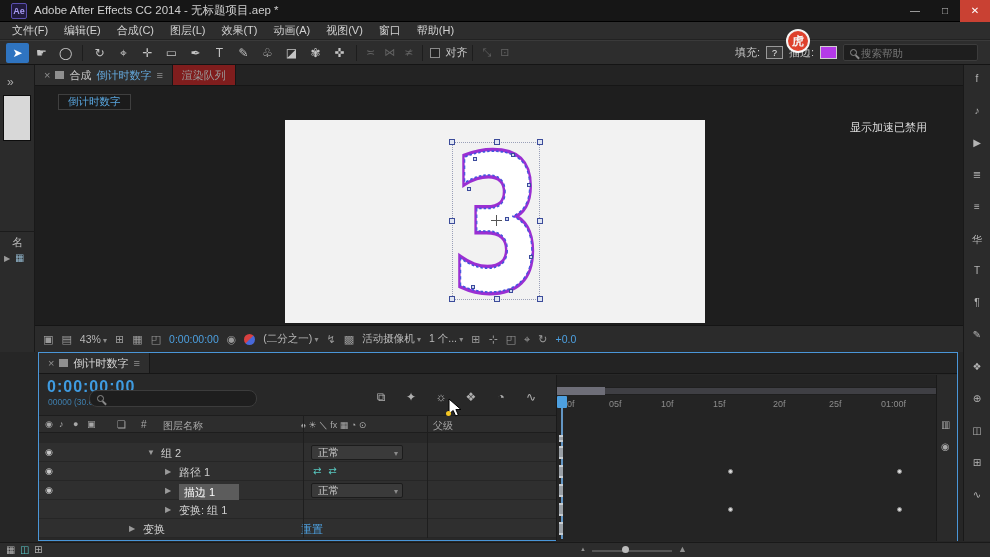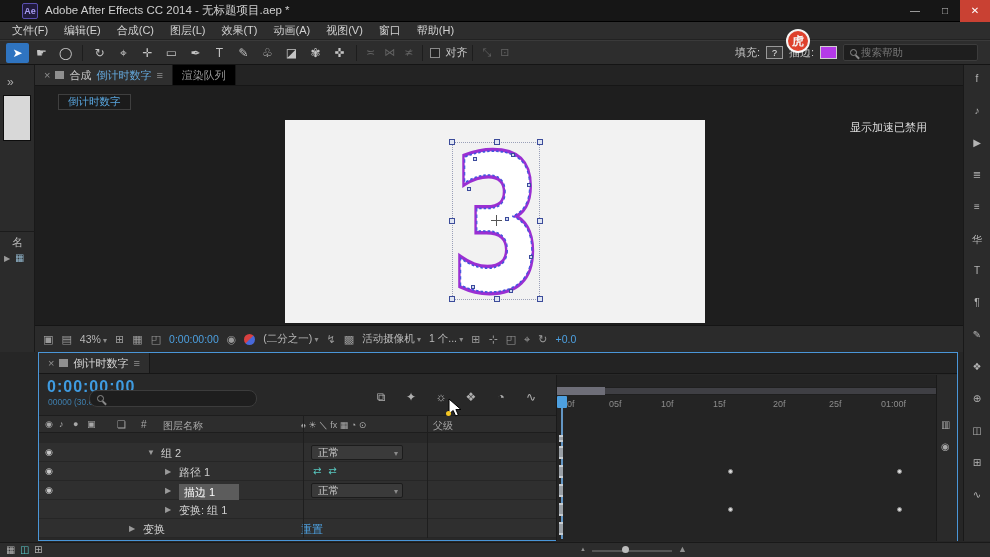--- a/index.html
+++ b/index.html
@@ -1,55 +1,55 @@
 <!DOCTYPE html>
 <html><head>
 <meta charset="utf-8">
 <style>
   *{box-sizing:border-box;margin:0;padding:0}
   body{background:#111;font-family:"Liberation Sans","DejaVu Sans",sans-serif}
   .app{position:relative;width:990px;height:557px;background:#262626;color:#c8c8c8;font-size:11px;overflow:hidden;user-select:none}
   .abs{position:absolute}
   
   .titlebar{position:absolute;left:0;top:0;width:990px;height:22px;background:#161616;display:flex;align-items:center;border-bottom:1px solid #000}
-  .app-badge{width:16px;height:16px;margin:0 7px 0 22px;background:#201a3c;color:#a89cf2;border:1px solid #5a4fae;border-radius:2px;font-size:9px;font-weight:bold;display:flex;align-items:center;justify-content:center}
+  .app-badge{width:16px;height:16px;margin:0 7px 0 11px;background:#201a3c;color:#a89cf2;border:1px solid #5a4fae;border-radius:2px;font-size:9px;font-weight:bold;display:flex;align-items:center;justify-content:center}
   .title-text{color:#cfcfcf;font-size:11.5px}
   .win-btns{margin-left:auto;display:flex;height:22px}
   .win-btn{width:30px;display:flex;align-items:center;justify-content:center;color:#c0c0c0;font-size:10px}
   .win-close{background:#c94133;color:#fff}
   
   .menubar{position:absolute;left:0;top:22px;width:990px;height:18px;background:#2d2d2d;display:flex;align-items:center;padding-left:4px;border-bottom:1px solid #222}
   .menu-item{padding:0 8px;color:#d2d2d2}
   
   .toolbar{position:absolute;left:0;top:40px;width:990px;height:25px;background:#2d2d2d;border-top:1px solid #3a3a3a;border-bottom:1px solid #141414;display:flex;align-items:center;padding:0 6px;gap:1px}
   .tool{width:23px;height:20px;display:flex;align-items:center;justify-content:center;color:#c4c4c4;font-size:12px;border-radius:2px;flex:none}
   .tool.active{background:#2f74c0;color:#fff}
   .tb-sep{width:1px;height:16px;background:#1d1d1d;margin:0 4px;flex:none}
   .tb-dim{color:#626262;font-size:11px;padding:0 4px}
   .chk{width:10px;height:10px;border:1px solid #8a8a8a;background:#222;margin:0 4px 0 2px;flex:none}
   .tb-label{color:#c8c8c8;white-space:nowrap}
   .swatch{width:17px;height:13px;border:1px solid #cfcfcf;margin:0 5px;flex:none}
   .swatch.fill{background:#3a3a3a;color:#eee;font-size:9px;display:flex;align-items:center;justify-content:center;border-color:#999}
   .swatch.stroke{background:#b43ae8}
   .sp{flex:1}
   .search-box{display:flex;align-items:center;gap:4px;background:#1e1e1e;border:1px solid #3c3c3c;border-radius:2px;height:17px;padding:0 6px;margin-right:6px}
-  .search-box input{background:transparent;border:0;outline:0;color:#bbb;font-size:10.5px;width:110px;font-family:Liberation Mono, monospace}
+  .search-box input{background:transparent;border:0;outline:0;color:#bbb;font-size:10.5px;width:110px;font-family:Liberation Sans, sans-serif}
   .mag{width:7px;height:7px;border:1.5px solid #8a8a8a;border-radius:50%;position:relative;flex:none}
   .mag::after{content:"";position:absolute;width:5px;height:1.5px;background:#8a8a8a;right:-4px;bottom:-2px;transform:rotate(45deg)}
   
   .watermark{position:absolute;left:786px;top:29px;display:flex;align-items:center;gap:5px;z-index:60;opacity:.95;pointer-events:none}
   .wm-logo{width:24px;height:24px;border-radius:50%;background:#e8432d;color:#fff;font-size:12px;font-weight:bold;display:flex;align-items:center;justify-content:center;border:2px solid #fff}
   .wm-text{color:#fff;font-size:27px;font-weight:bold;letter-spacing:3px;text-shadow:0 1px 3px rgba(0,0,0,.55)}
   
   .left-rail{position:absolute;left:0;top:65px;width:35px;height:287px;background:#2b2b2b;border-right:1px solid #191919}
   
   .comp-panel{position:absolute;left:35px;top:65px;width:928px;height:287px;background:#232323}
   .tabs-row{position:absolute;left:0;top:0;width:100%;height:21px;background:#232323;border-bottom:1px solid #161616;display:flex}
   .tab{display:flex;align-items:center;gap:5px;padding:0 9px;background:#2e2e2e;border-right:1px solid #161616;font-size:11px}
-  .tab-inactive{background:#000000;color:#9a9a9a}
+  .tab-inactive{background:#7f1d1d;color:#9a9a9a}
   .tab-close{color:#8f8f8f}
   .panel-ico{width:9px;height:8px;background:#8f8f8f;display:inline-block}
   .tab-name-blue{color:#64a8dc}
   .tab-menu{color:#8f8f8f}
   .viewer{position:absolute;left:0;top:21px;width:928px;height:239px;background:#1e1e1e}
   .breadcrumb{position:absolute;left:23px;top:8px;height:16px;padding:0 9px;background:#1b1b1b;border:1px solid #3f3f3f;color:#58a4dc;font-size:10.5px;display:flex;align-items:center}
   .comp-canvas{position:absolute;left:250px;top:34px;width:420px;height:203px;background:#f2f2f2}
   .gpu-note{position:absolute;left:815px;top:34px;color:#dcdcdc;font-size:11px}
   .sel-wrap{position:absolute;left:167px;top:22px;width:88px;height:158px;border:1px dotted #9aa0b8}
   .handle{position:absolute;width:6px;height:6px;background:#dfe5f2;border:1px solid #3c4c9a}

